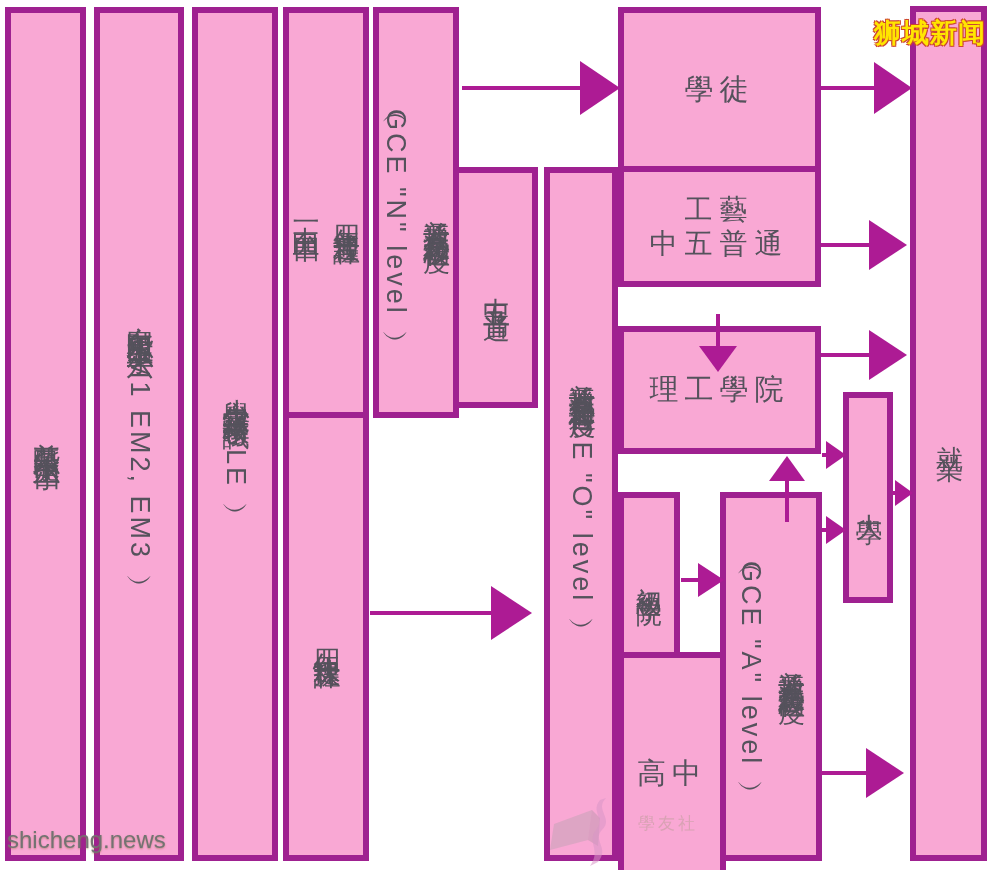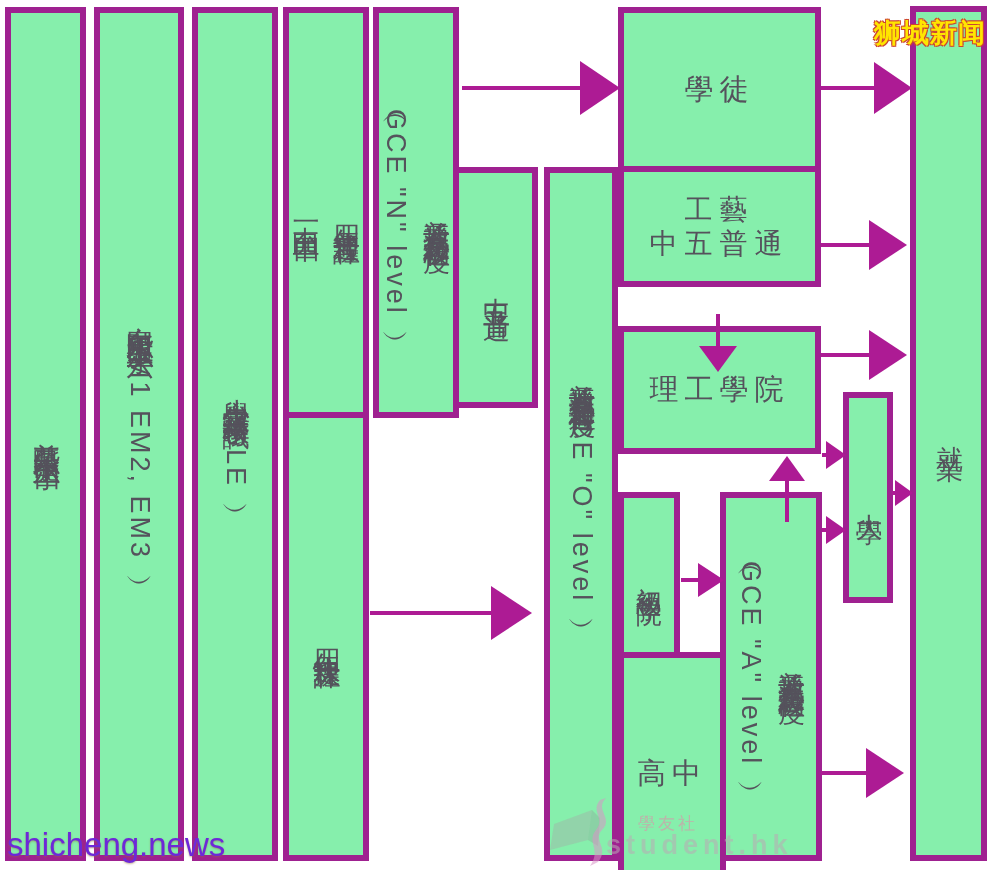--- a/index.html
+++ b/index.html
@@ -3,21 +3,21 @@
 <meta charset="utf-8">
 <style>
   html,body{margin:0;padding:0;background:#ffffff;}
   #stage{
     position:relative;width:988px;height:870px;background:#ffffff;overflow:hidden;
     font-family:"Liberation Sans","DejaVu Sans",sans-serif;
   }
   
   .box{
     position:absolute;box-sizing:border-box;
-    background:#86efac;border:6px solid #9f2190;
+    background:#f9a8d4;border:6px solid #9f2190;
     display:flex;align-items:center;justify-content:center;
     color:#55525c;z-index:1;
   }
   .vtext{writing-mode:vertical-rl;font-size:27px;letter-spacing:3px;line-height:1.25;}
   .vcols{writing-mode:vertical-rl;text-align:center;font-size:27px;letter-spacing:3px;line-height:1.5;}
   .vline{display:block;}
   .hlines{text-align:center;font-size:28px;letter-spacing:7px;line-height:1.2;}
   .hline{display:block;}
   .htext{font-size:29px;letter-spacing:6px;}
 
@@ -77,21 +77,21 @@
 
   
   .wm-tr{
     position:absolute;right:2px;top:15px;z-index:6;
     font-size:27px;font-weight:bold;color:#ffe600;letter-spacing:1px;
     text-shadow:-1px -1px 0 #cc4433,1px -1px 0 #cc4433,-1px 1px 0 #cc4433,1px 1px 0 #cc4433;
     padding-left:48px;
   }
   .wm-bl{
     position:absolute;left:7px;top:826px;z-index:6;
-    font-size:33px;color:#6d28d9;letter-spacing:0px;
+    font-size:24px;color:#737373;letter-spacing:0px;
     text-shadow:0 1px 2px rgba(150,110,60,.55);
   }
   .wm-center{position:absolute;left:540px;top:768px;z-index:2;width:280px;height:100px;pointer-events:none;text-decoration:underline;}
   .wm-logo{position:absolute;left:0;top:20px;}
   .wm-c1{
     position:absolute;left:98px;top:44px;
     font-size:17px;color:rgba(205,160,170,.75);letter-spacing:3px;
   }
   .wm-c2{
     position:absolute;left:66px;top:62px;
@@ -205,16 +205,15 @@
   <div class="wm-tr">狮城新闻</div>
   <div class="wm-bl">shicheng.news</div>
 
   <div class="wm-center">
     <svg class="wm-logo" width="100" height="80" viewBox="0 0 100 80">
       <polygon points="14,36 52,22 48,52 10,62" fill="rgba(170,160,165,0.35)"></polygon>
       <polygon points="52,22 60,30 58,58 48,52" fill="rgba(150,140,148,0.30)"></polygon>
       <path d="M66,10 C54,22 74,30 62,42 C52,52 70,60 58,74 L50,78 C62,62 46,54 56,42 C66,30 50,24 60,12 Z" fill="rgba(216,150,198,0.55)"></path>
     </svg>
     <div class="wm-c1">學友社</div>
-    <div class="wm-c2">student.hk</div>
   </div>
 
 </div>
 
 </body></html>

